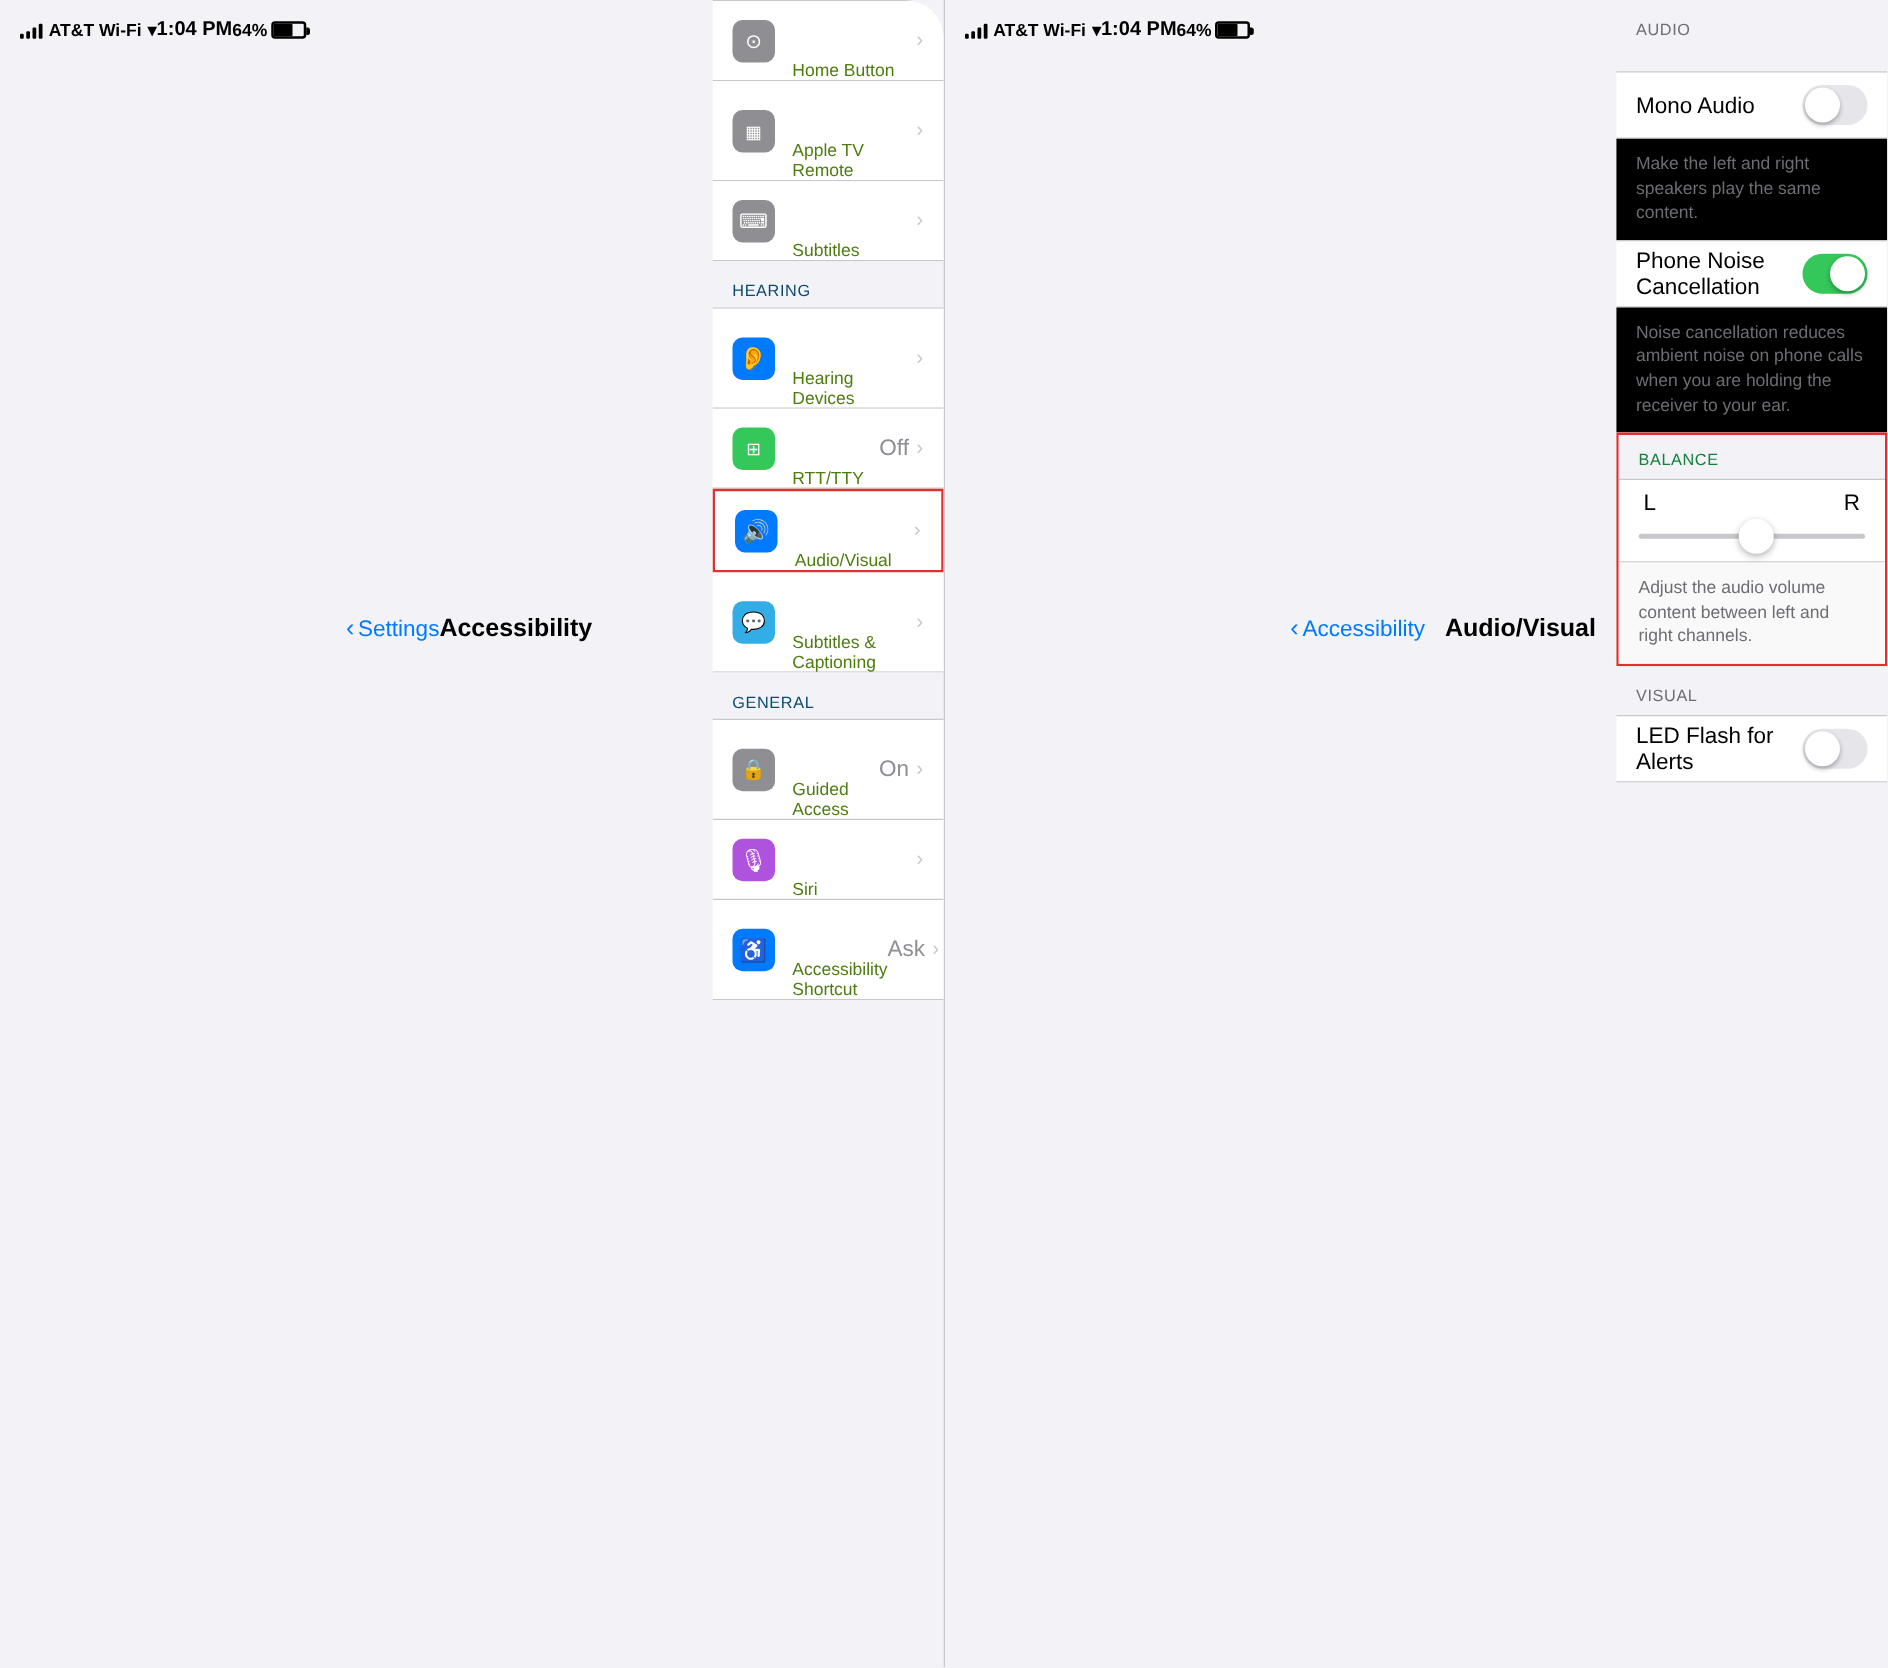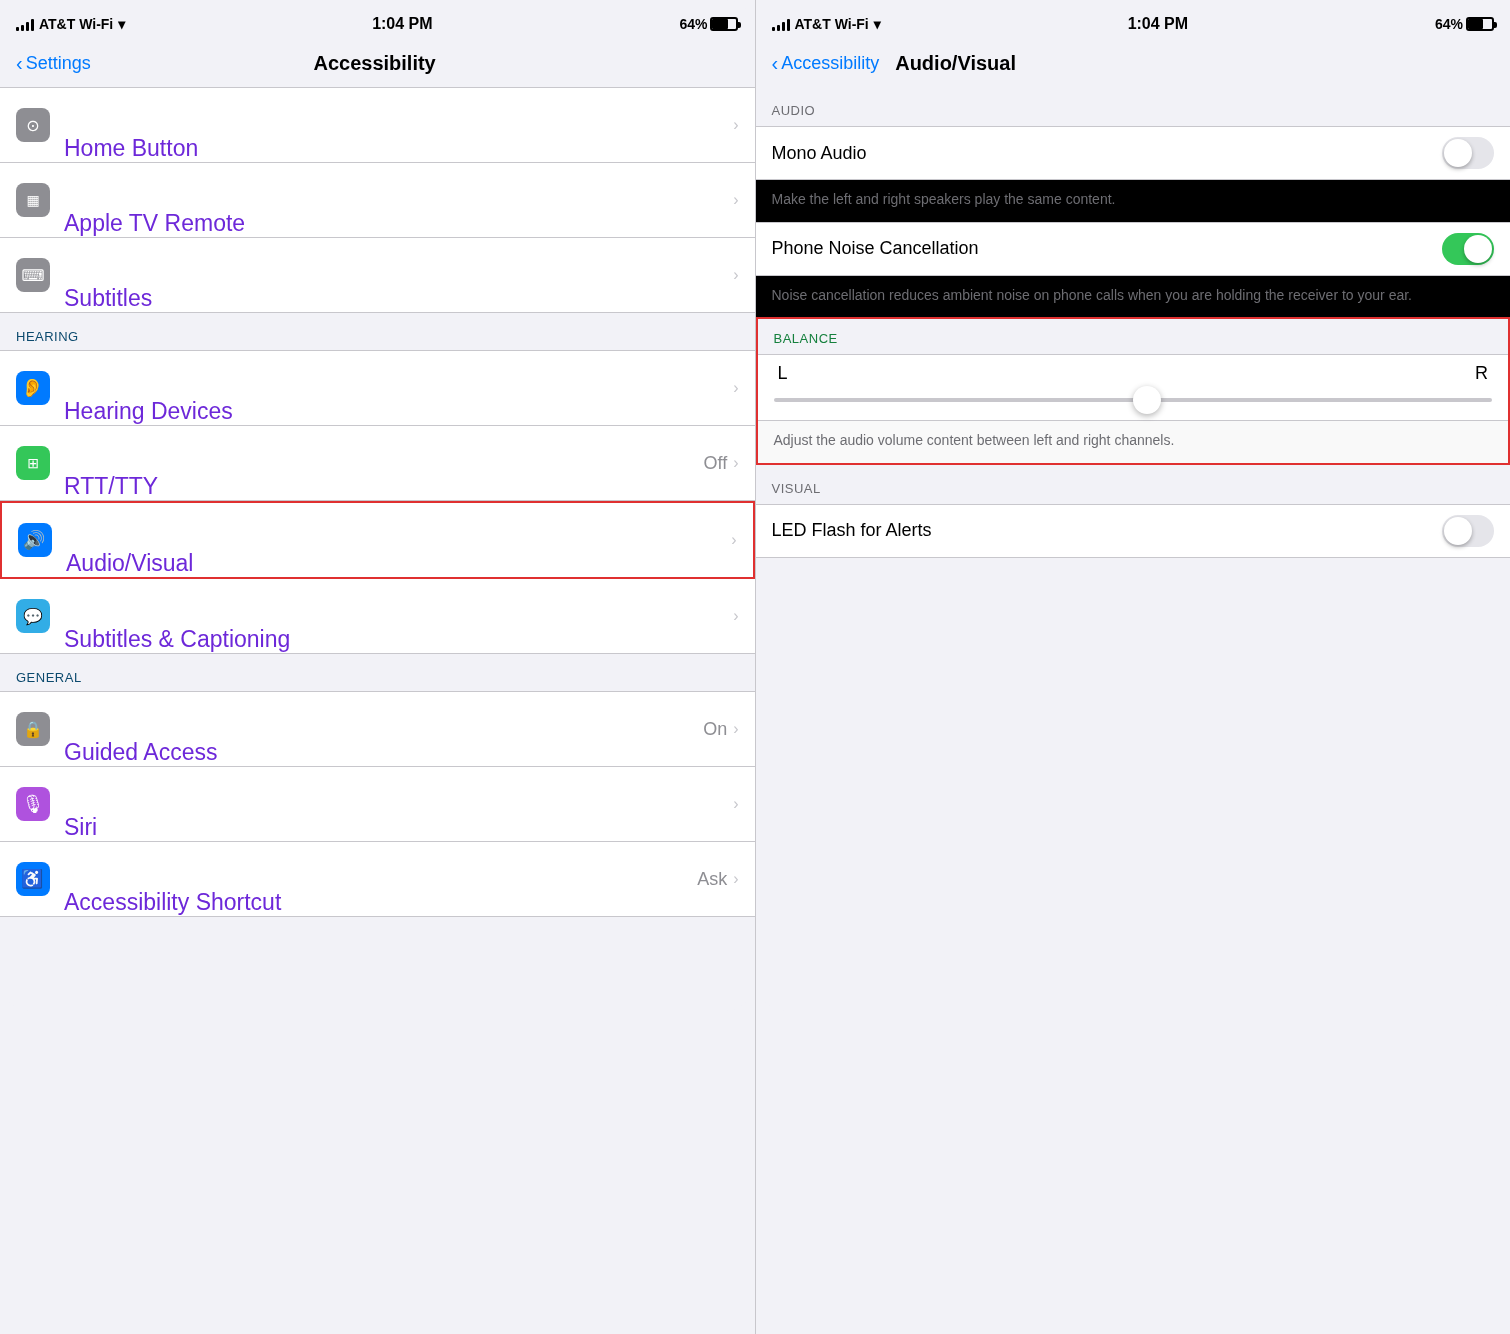--- a/index.html
+++ b/index.html
@@ -11,21 +11,21 @@
       height: 1334px;
       overflow: hidden;
     }
 
     
     .panel {
       width: 755px;
       height: 1011px;
       background: #f2f2f7;
       display: flex;
-      flex-direction: column;
+      flex-direction: row;
       overflow: hidden;
       border-radius: 31px;
     }
 
     
     .status-bar {
       display: flex;
       align-items: center;
       justify-content: space-between;
       padding: 10px 16px 6px;
@@ -136,21 +136,21 @@
       flex-shrink: 0;
       font-size: 18px;
       color: #fff;
     }
     .icon-blue { background: #007aff; }
     .icon-gray { background: #8e8e93; }
     .icon-green { background: #34c759; }
     .icon-purple { background: #af52de; }
     .icon-blue2 { background: #32ade6; }
 
-    .list-item-text { flex: 1; font-size: 23px; color: #6d28d9; margin-top: 47px; }
+    .list-item-text { flex: 1; font-size: 14px; color: #4d7c0f; margin-top: 47px; }
     .list-item-value { font-size: 18px; color: #8e8e93; margin-right: 6px; }
     .chevron-right { color: #c7c7cc; font-size: 16px; font-weight: 500; }
 
     
     .right-content {
       flex: 1;
       overflow-y: auto;
     }
 
     .setting-section-header {
@@ -438,21 +438,21 @@
       <span class="chevron">‹</span>
       <span>Accessibility</span>
     </div>
     <div class="nav-title-right">Audio/Visual</div>
   </div>
 
   <div class="right-content">
 
     <div class="setting-section-header">AUDIO</div>
 
-    <div class="setting-row" style="border-top: 0.5px solid #c8c7cc;">
+    <div class="setting-row" style="border-top: 0.5px solid #c8c7cc; margin-top: 18px;">
       <span class="setting-label">Mono Audio</span>
       <div class="toggle off">
         <div class="toggle-knob"></div>
       </div>
     </div>
 
     <div class="setting-desc">Make the left and right speakers play the same content.</div>
 
     <div class="setting-row" style="border-top: 0.5px solid #c8c7cc; border-bottom: 0.5px solid #c8c7cc;">
       <span class="setting-label">Phone Noise Cancellation</span>

